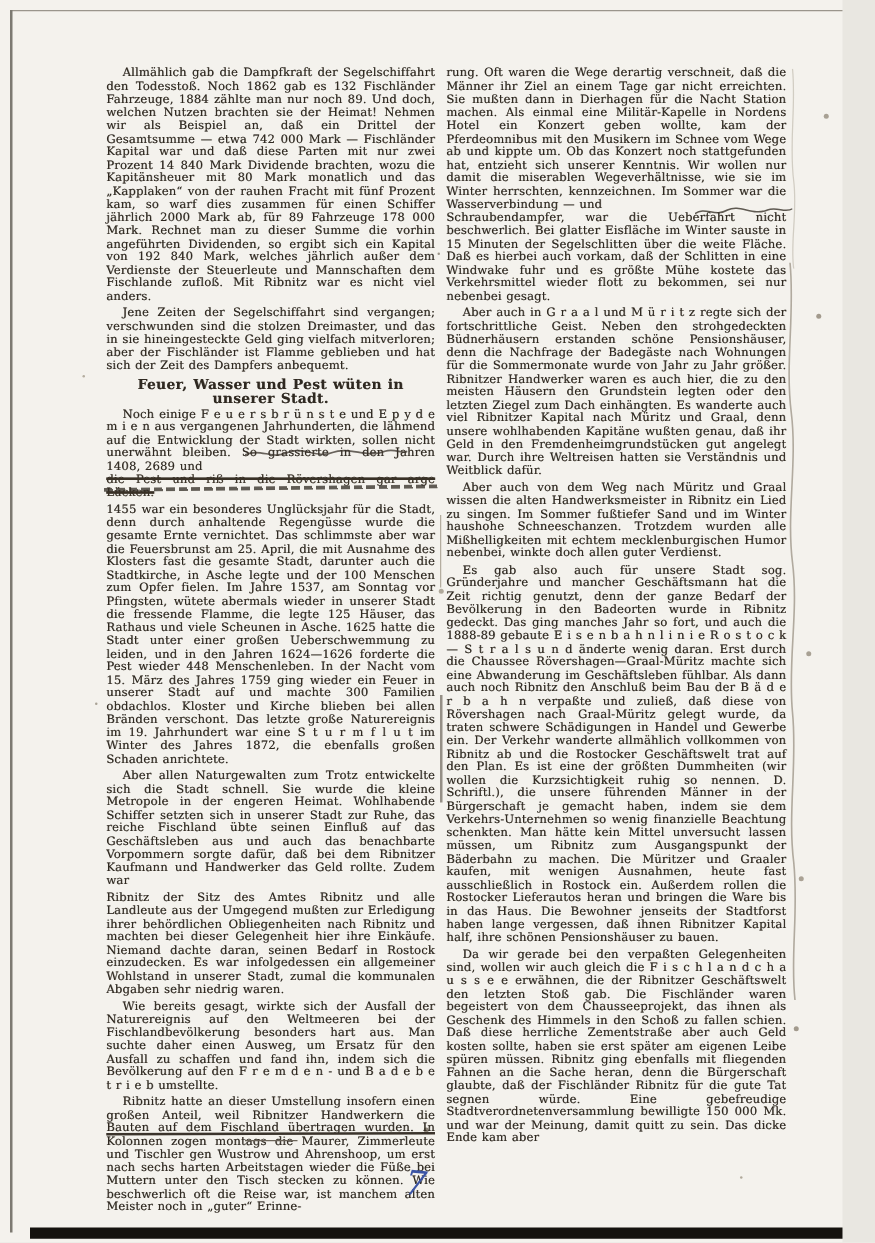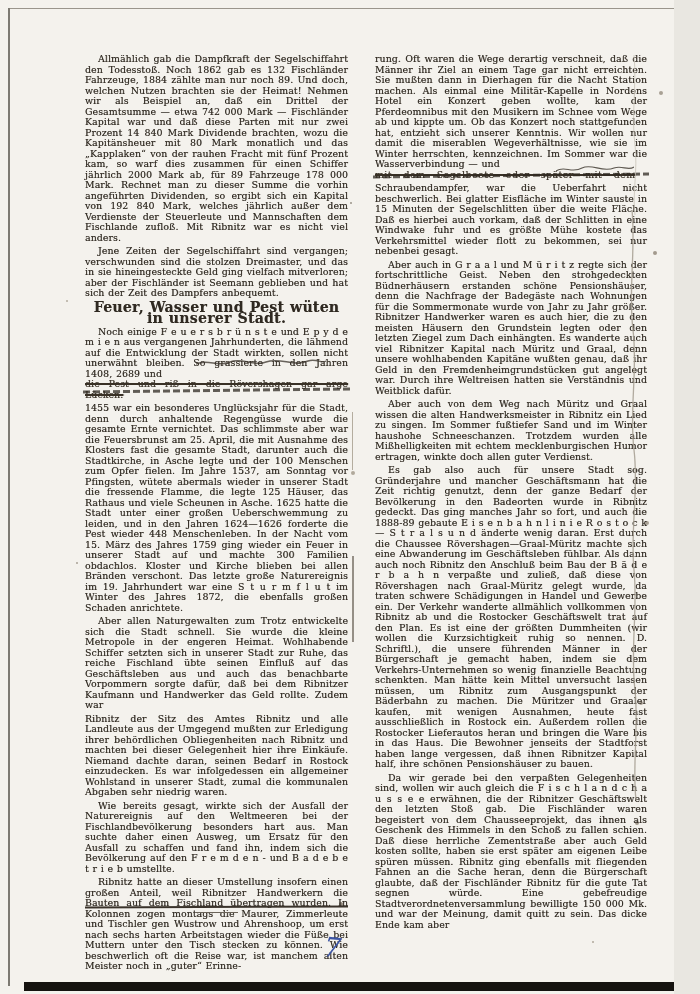--- a/index.html
+++ b/index.html
@@ -7,25 +7,25 @@
         font-family:"DejaVu Serif", serif;color:#2f2921;}
   
   .frame-top{position:absolute;left:8px;top:8px;width:684px;height:1px;background:#9a958c;}
   .frame-left{position:absolute;left:8px;top:8px;width:2px;height:978px;background:#7d7a72;}
   .frame-right{position:absolute;left:690px;top:8px;width:1px;height:976px;background:#c0bcb2;}
   .bottom-bar{position:absolute;left:24px;top:982px;width:676px;height:9px;background:#15130f;}
   
   .col{position:absolute;top:54px;font-size:9.3px;line-height:10.5px;text-align:justify;
        letter-spacing:.12px;word-spacing:.6px;text-shadow:.3px 0 0 rgba(47,41,33,.55);}
   .col-left{left:85px;width:263px;}
-  .col-right{left:375px;width:272px;}
+  .col-right{left:357px;width:272px;}
   .col p{margin:0 0 3px 0;}
   .col p.nogap{margin-bottom:0;}
   .indent{text-indent:13px;}
-  h3.heading{margin:2px 0 3px 0;font-size:14px;line-height:11px;text-align:center;
+  h3.heading{margin:2px 0 3px 0;font-size:11px;line-height:11px;text-align:center;
              font-weight:bold;letter-spacing:.3px;}
   .struck{position:relative;display:block;margin:0 0 3px 0;filter:blur(.25px);
           text-decoration:line-through;text-decoration-thickness:1.6px;color:#393126;}
   .struck::after{content:"";position:absolute;left:-2px;right:-2px;top:46%;height:3px;
           background:repeating-linear-gradient(90deg,rgba(47,41,33,.75) 0 7px,transparent 7px 10px);
           transform:rotate(-.6deg);}
   .struck-wide{word-spacing:8px;letter-spacing:.5px;}
   
   .page-number{position:absolute;left:324px;top:934px;font-size:27px;line-height:27px;
           font-style:italic;color:#3c55a5;transform:rotate(6deg);font-family:"DejaVu Serif",serif;}
@@ -47,37 +47,36 @@
 <div class="page">
 
   <div class="frame-top"></div>
   <div class="frame-left"></div>
   <div class="frame-right"></div>
   <div class="bottom-bar"></div>
   <div class="specks"></div>
 
   <div class="col col-left">
     <p class="indent">Allmählich gab die Dampfkraft der Segelschiffahrt den Todesstoß. Noch 1862 gab es 132 Fischländer Fahrzeuge, 1884 zählte man nur noch 89. Und doch, welchen Nutzen brachten sie der Heimat! Nehmen wir als Beispiel an, daß ein Drittel der Gesamtsumme — etwa 742 000 Mark — Fischländer Kapital war und daß diese Parten mit nur zwei Prozent 14 840 Mark Dividende brachten, wozu die Kapitänsheuer mit 80 Mark monatlich und das „Kapplaken“ von der rauhen Fracht mit fünf Prozent kam, so warf dies zusammen für einen Schiffer jährlich 2000 Mark ab, für 89 Fahrzeuge 178 000 Mark. Rechnet man zu dieser Summe die vorhin angeführten Dividenden, so ergibt sich ein Kapital von 192 840 Mark, welches jährlich außer dem Verdienste der Steuerleute und Mannschaften dem Fischlande zufloß. Mit Ribnitz war es nicht viel anders.</p>
-    <p class="indent">Jene Zeiten der Segelschiffahrt sind vergangen; verschwunden sind die stolzen Dreimaster, und das in sie hineingesteckte Geld ging vielfach mitverloren; aber der Fischländer ist Seemann geblieben und hat sich der Zeit des Dampfers anbequemt.</p>
+    <p class="indent">Jene Zeiten der Segelschiffahrt sind vergangen; verschwunden sind die stolzen Dreimaster, und das in sie hineingesteckte Geld ging vielfach mitverloren; aber der Fischländer ist Flamme geblieben und hat sich der Zeit des Dampfers anbequemt.</p>
     <h3 class="heading">Feuer, Wasser und Pest wüten in unserer Stadt.</h3>
     <p class="indent nogap">Noch einige F e u e r s b r ü n s t e und E p y d e m i e n aus vergangenen Jahrhunderten, die lähmend auf die Entwicklung der Stadt wirkten, sollen nicht unerwähnt bleiben. So grassierte in den Jahren 1408, 2689 und</p>
     <span class="struck">die Pest und riß in die Rövershagen gar arge Lücken.</span>
     <p>1455 war ein besonderes Unglücksjahr für die Stadt, denn durch anhaltende Regengüsse wurde die gesamte Ernte vernichtet. Das schlimmste aber war die Feuersbrunst am 25. April, die mit Ausnahme des Klosters fast die gesamte Stadt, darunter auch die Stadtkirche, in Asche legte und der 100 Menschen zum Opfer fielen. Im Jahre 1537, am Sonntag vor Pfingsten, wütete abermals wieder in unserer Stadt die fressende Flamme, die legte 125 Häuser, das Rathaus und viele Scheunen in Asche. 1625 hatte die Stadt unter einer großen Ueberschwemmung zu leiden, und in den Jahren 1624—1626 forderte die Pest wieder 448 Menschenleben. In der Nacht vom 15. März des Jahres 1759 ging wieder ein Feuer in unserer Stadt auf und machte 300 Familien obdachlos. Kloster und Kirche blieben bei allen Bränden verschont. Das letzte große Naturereignis im 19. Jahrhundert war eine S t u r m f l u t im Winter des Jahres 1872, die ebenfalls großen Schaden anrichtete.</p>
     <p class="indent">Aber allen Naturgewalten zum Trotz entwickelte sich die Stadt schnell. Sie wurde die kleine Metropole in der engeren Heimat. Wohlhabende Schiffer setzten sich in unserer Stadt zur Ruhe, das reiche Fischland übte seinen Einfluß auf das Geschäftsleben aus und auch das benachbarte Vorpommern sorgte dafür, daß bei dem Ribnitzer Kaufmann und Handwerker das Geld rollte. Zudem war</p>
     <p>Ribnitz der Sitz des Amtes Ribnitz und alle Landleute aus der Umgegend mußten zur Erledigung ihrer behördlichen Obliegenheiten nach Ribnitz und machten bei dieser Gelegenheit hier ihre Einkäufe. Niemand dachte daran, seinen Bedarf in Rostock einzudecken. Es war infolgedessen ein allgemeiner Wohlstand in unserer Stadt, zumal die kommunalen Abgaben sehr niedrig waren.</p>
     <p class="indent">Wie bereits gesagt, wirkte sich der Ausfall der Naturereignis auf den Weltmeeren bei der Fischlandbevölkerung besonders hart aus. Man suchte daher einen Ausweg, um Ersatz für den Ausfall zu schaffen und fand ihn, indem sich die Bevölkerung auf den F r e m d e n - und B a d e b e t r i e b umstellte.</p>
     <p class="indent">Ribnitz hatte an dieser Umstellung insofern einen großen Anteil, weil Ribnitzer Handwerkern die Bauten auf dem Fischland übertragen wurden. In Kolonnen zogen montags die Maurer, Zimmerleute und Tischler gen Wustrow und Ahrenshoop, um erst nach sechs harten Arbeitstagen wieder die Füße bei Muttern unter den Tisch stecken zu können. Wie beschwerlich oft die Reise war, ist manchem alten Meister noch in „guter“ Erinne-</p>
   </div>
 
   <div class="col col-right">
     <p class="nogap">rung. Oft waren die Wege derartig verschneit, daß die Männer ihr Ziel an einem Tage gar nicht erreichten. Sie mußten dann in Dierhagen für die Nacht Station machen. Als einmal eine Militär-Kapelle in Nordens Hotel ein Konzert geben wollte, kam der Pferdeomnibus mit den Musikern im Schnee vom Wege ab und kippte um. Ob das Konzert noch stattgefunden hat, entzieht sich unserer Kenntnis. Wir wollen nur damit die miserablen Wegeverhältnisse, wie sie im Winter herrschten, kennzeichnen. Im Sommer war die Wasserverbindung — und</p>
-    <span class="struck struck-wide">mit dem Segelboote oder später mit dem</span>
     <p>Schraubendampfer, war die Ueberfahrt nicht beschwerlich. Bei glatter Eisfläche im Winter sauste in 15 Minuten der Segelschlitten über die weite Fläche. Daß es hierbei auch vorkam, daß der Schlitten in eine Windwake fuhr und es größte Mühe kostete das Verkehrsmittel wieder flott zu bekommen, sei nur nebenbei gesagt.</p>
     <p class="indent">Aber auch in G r a a l und M ü r i t z regte sich der fortschrittliche Geist. Neben den strohgedeckten Büdnerhäusern erstanden schöne Pensionshäuser, denn die Nachfrage der Badegäste nach Wohnungen für die Sommermonate wurde von Jahr zu Jahr größer. Ribnitzer Handwerker waren es auch hier, die zu den meisten Häusern den Grundstein legten oder den letzten Ziegel zum Dach einhängten. Es wanderte auch viel Ribnitzer Kapital nach Müritz und Graal, denn unsere wohlhabenden Kapitäne wußten genau, daß ihr Geld in den Fremdenheimgrundstücken gut angelegt war. Durch ihre Weltreisen hatten sie Verständnis und Weitblick dafür.</p>
-    <p class="indent">Aber auch von dem Weg nach Müritz und Graal wissen die alten Handwerksmeister in Ribnitz ein Lied zu singen. Im Sommer fußtiefer Sand und im Winter haushohe Schneeschanzen. Trotzdem wurden alle Mißhelligkeiten mit echtem mecklenburgischen Humor ertragen, winkte doch allen guter Verdienst.</p>
+    <p class="indent">Aber auch von dem Weg nach Müritz und Graal wissen die alten Handwerksmeister in Ribnitz ein Lied zu singen. Im Sommer fußtiefer Sand und im Winter haushohe Schneeschanzen. Trotzdem wurden alle Mißhelligkeiten mit echtem mecklenburgischen Humor nebenbei, winkte doch allen guter Verdienst.</p>
     <p class="indent">Es gab also auch für unsere Stadt sog. Gründerjahre und mancher Geschäftsmann hat die Zeit richtig genutzt, denn der ganze Bedarf der Bevölkerung in den Badeorten wurde in Ribnitz gedeckt. Das ging manches Jahr so fort, und auch die 1888-89 gebaute E i s e n b a h n l i n i e  R o s t o c k — S t r a l s u n d änderte wenig daran. Erst durch die Chaussee Rövershagen—Graal-Müritz machte sich eine Abwanderung im Geschäftsleben fühlbar. Als dann auch noch Ribnitz den Anschluß beim Bau der B ä d e r b a h n verpaßte und zuließ, daß diese von Rövershagen nach Graal-Müritz gelegt wurde, da traten schwere Schädigungen in Handel und Gewerbe ein. Der Verkehr wanderte allmählich vollkommen von Ribnitz ab und die Rostocker Geschäftswelt trat auf den Plan. Es ist eine der größten Dummheiten (wir wollen die Kurzsichtigkeit ruhig so nennen. D. Schriftl.), die unsere führenden Männer in der Bürgerschaft je gemacht haben, indem sie dem Verkehrs-Unternehmen so wenig finanzielle Beachtung schenkten. Man hätte kein Mittel unversucht lassen müssen, um Ribnitz zum Ausgangspunkt der Bäderbahn zu machen. Die Müritzer und Graaler kaufen, mit wenigen Ausnahmen, heute fast ausschließlich in Rostock ein. Außerdem rollen die Rostocker Lieferautos heran und bringen die Ware bis in das Haus. Die Bewohner jenseits der Stadtforst haben lange vergessen, daß ihnen Ribnitzer Kapital half, ihre schönen Pensionshäuser zu bauen.</p>
     <p class="indent">Da wir gerade bei den verpaßten Gelegenheiten sind, wollen wir auch gleich die F i s c h l a n d c h a u s s e e erwähnen, die der Ribnitzer Geschäftswelt den letzten Stoß gab. Die Fischländer waren begeistert von dem Chausseeprojekt, das ihnen als Geschenk des Himmels in den Schoß zu fallen schien. Daß diese herrliche Zementstraße aber auch Geld kosten sollte, haben sie erst später am eigenen Leibe spüren müssen. Ribnitz ging ebenfalls mit fliegenden Fahnen an die Sache heran, denn die Bürgerschaft glaubte, daß der Fischländer Ribnitz für die gute Tat segnen würde. Eine gebefreudige Stadtverordnetenversammlung bewilligte 150 000 Mk. und war der Meinung, damit quitt zu sein. Das dicke Ende kam aber</p>
   </div>
 
   <div class="col-underline"></div>
   <div class="col-underline-dash"></div>
   <div class="pencil-line"></div>
   <div class="pencil-line-faint"></div>
 
   <svg class="edge" style="left:624px;top:210px" width="24" height="590" viewBox="0 0 24 590">

